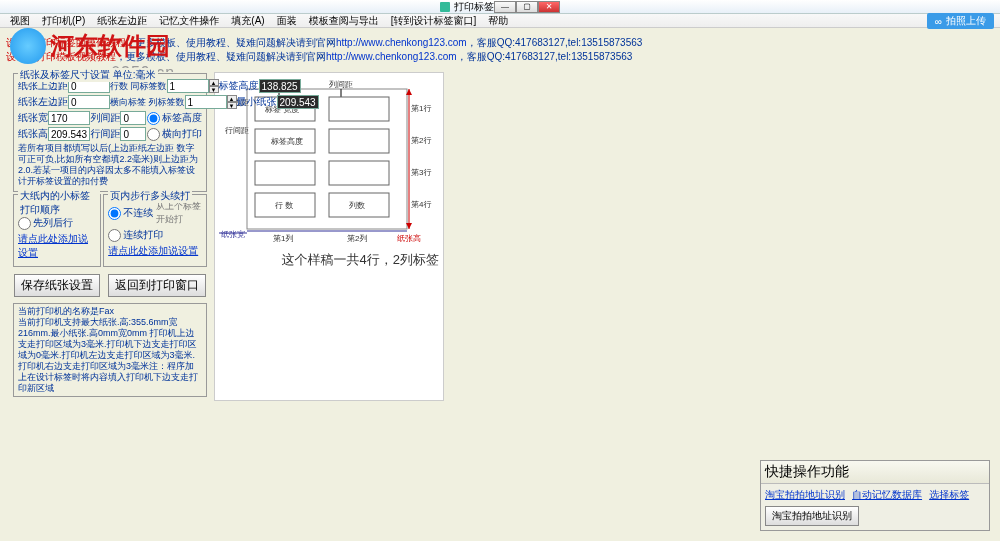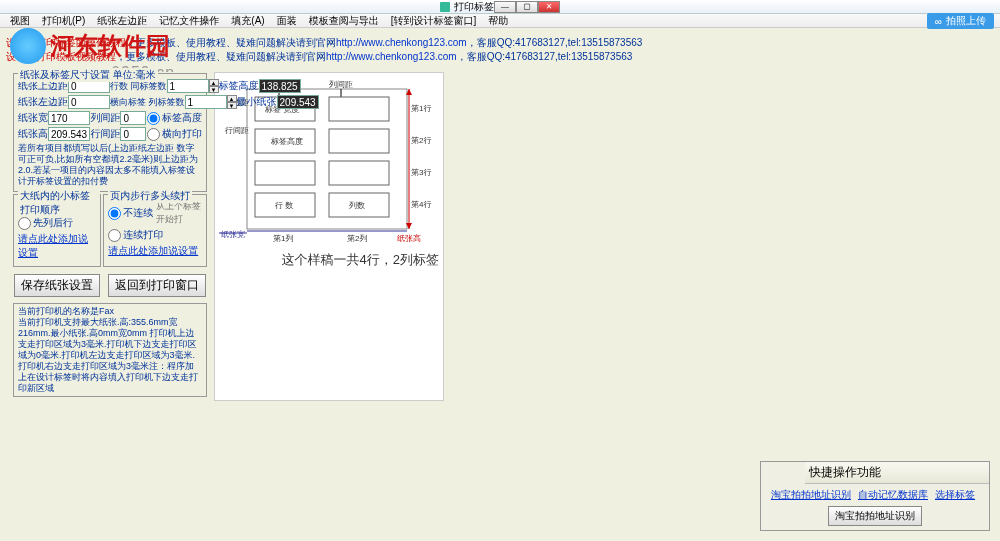--- a/index.html
+++ b/index.html
@@ -114,23 +114,23 @@
   font-size:9px; color:#003399; line-height:11px;
 }
 
 .quick-panel {
   position:absolute; right:10px; bottom:10px;
   width:230px; border:1px solid #999;
   background:#efefe4;
 }
 .qp-title {
   background:linear-gradient(#f8f8f0,#e8e8d8);
-  border-bottom:1px solid #bbb; padding:2px 4px; font-size:12px;margin-left:44px;
-}
-.qp-body { padding:4px;text-align:center; }
+  border-bottom:1px solid #bbb; padding:2px 4px; font-size:14px;
+}
+.qp-body { padding:4px; }
 .qp-links span { color:#0033cc; text-decoration:underline; cursor:pointer; font-size:10px; margin-right:4px; }
 .qp-btn { margin-top:4px; border:1px solid #888; background:linear-gradient(#fff,#ddd); padding:2px 6px; font-size:10px; cursor:pointer; display:inline-block;}
 </style>
 </head>
 <body>
 
 <div class="titlebar">
   <div class="title-left">
     <span class="title-icon"></span>
     <span>打印标签</span>

